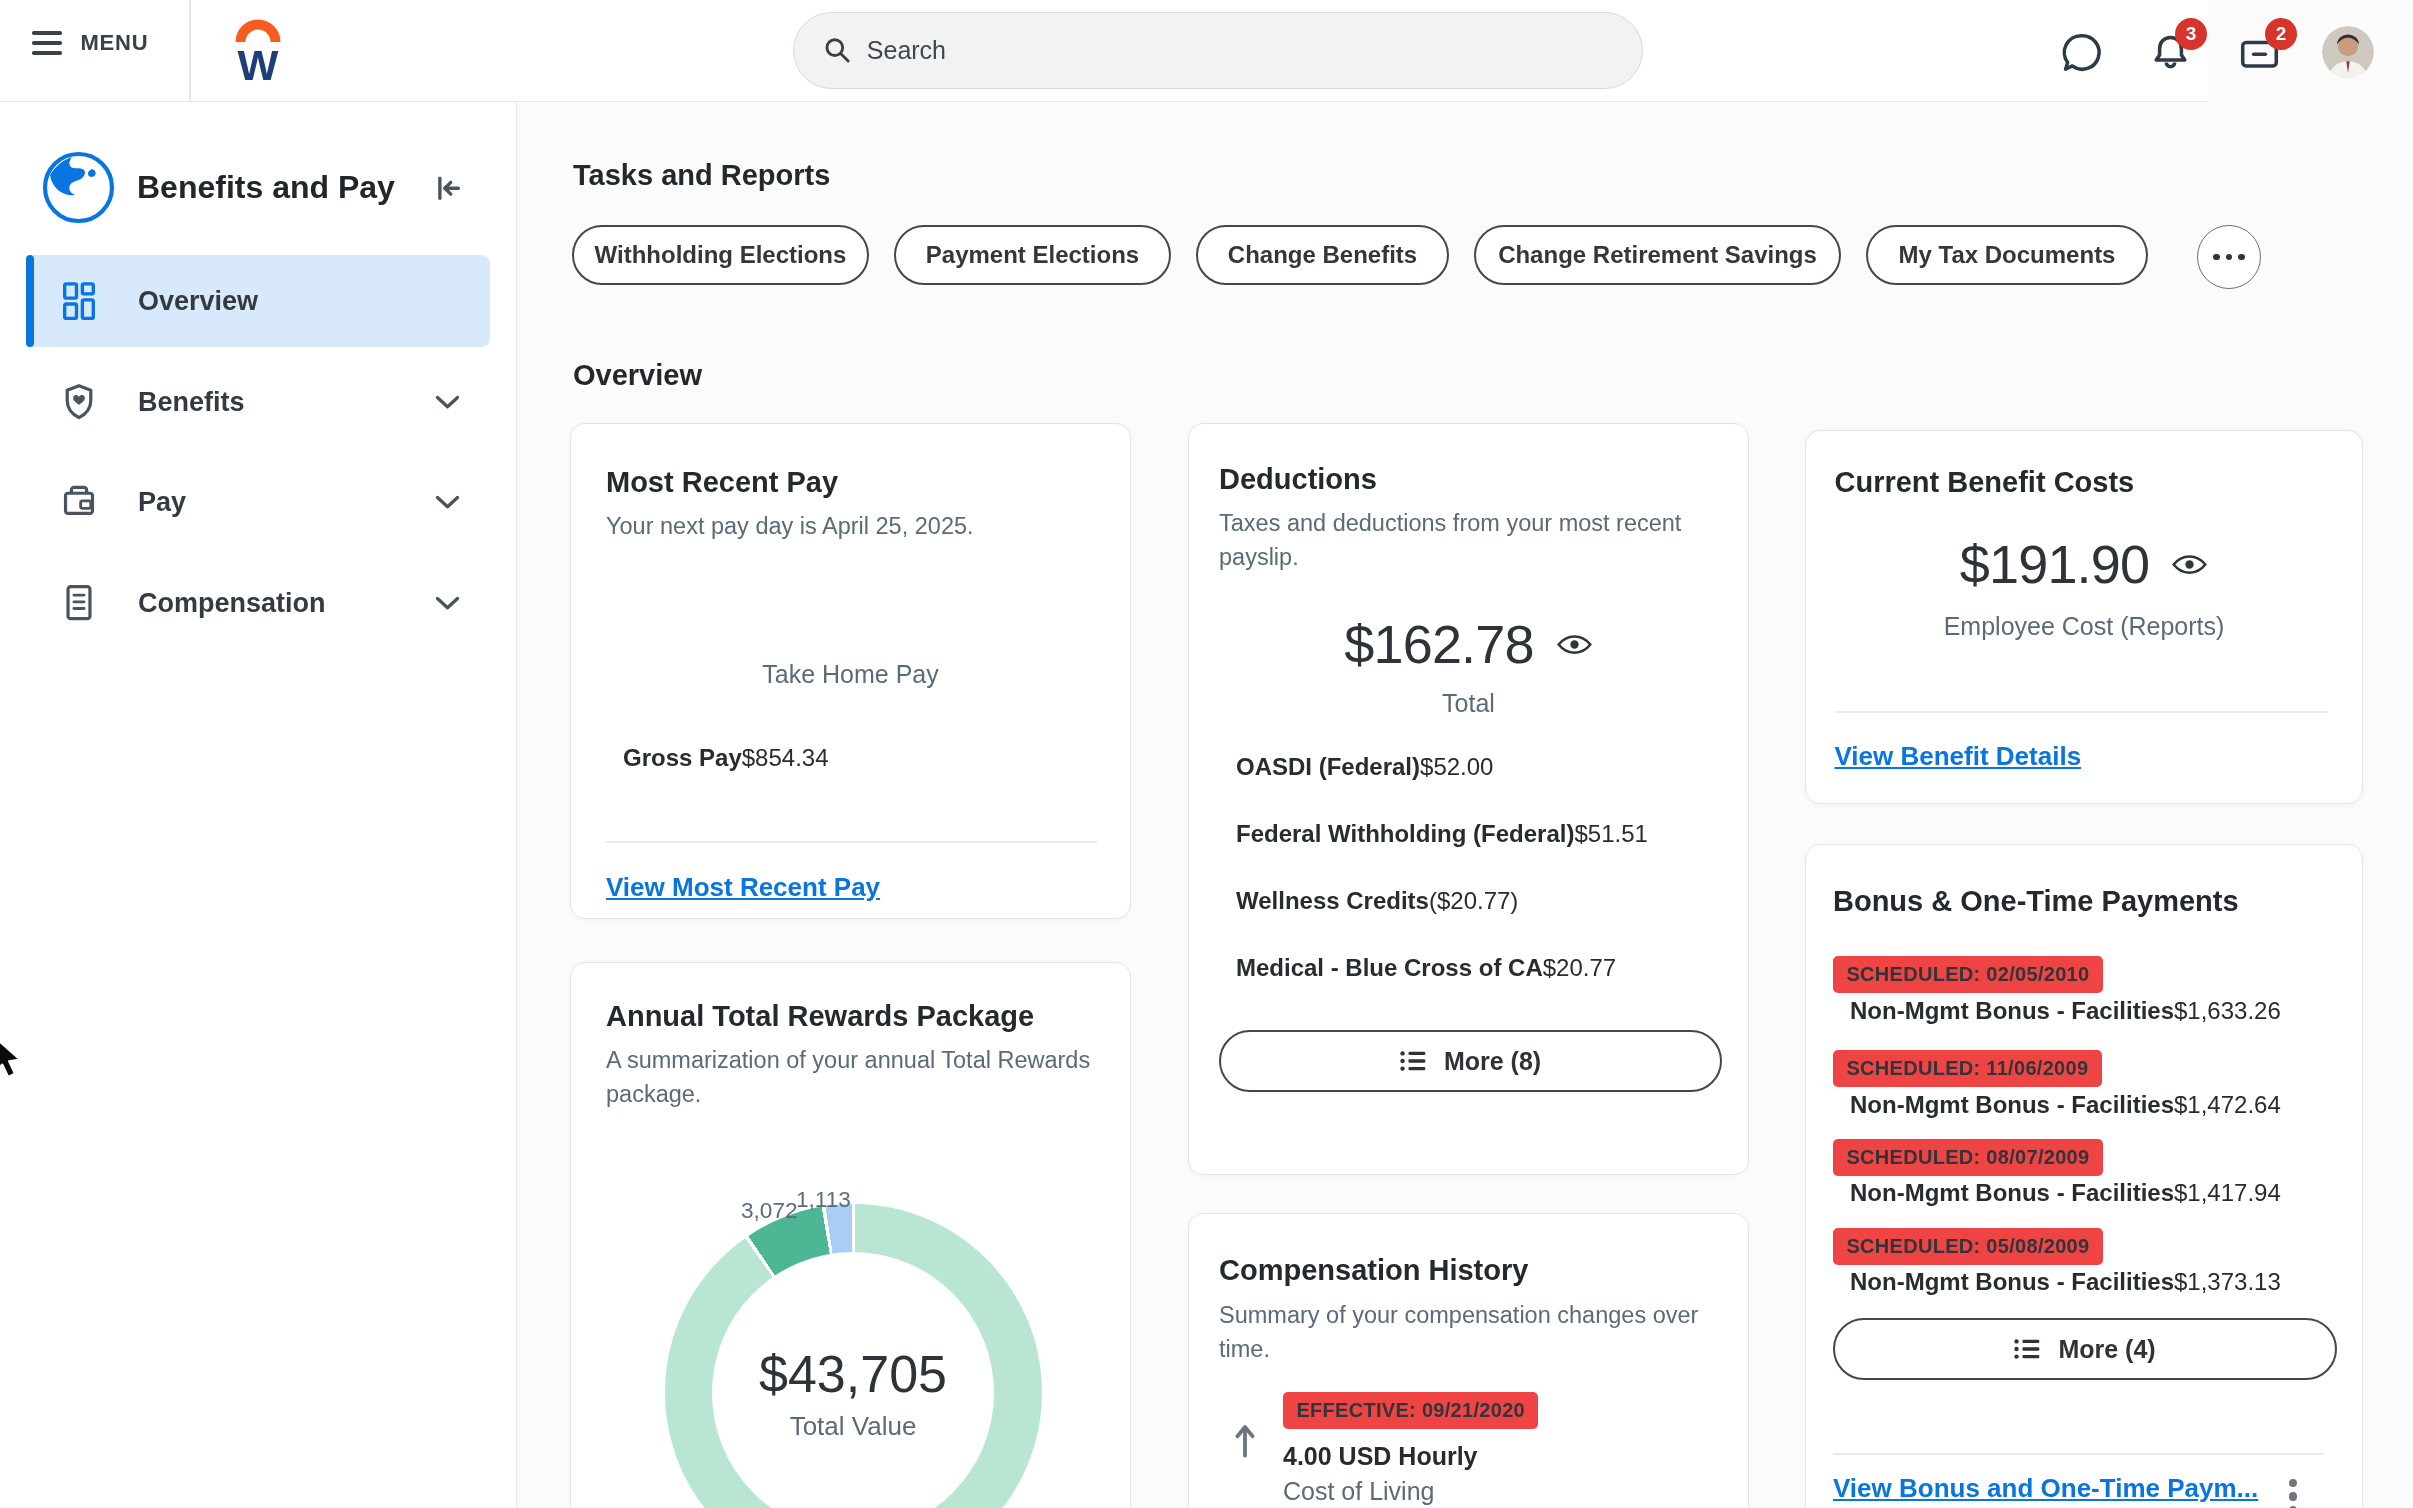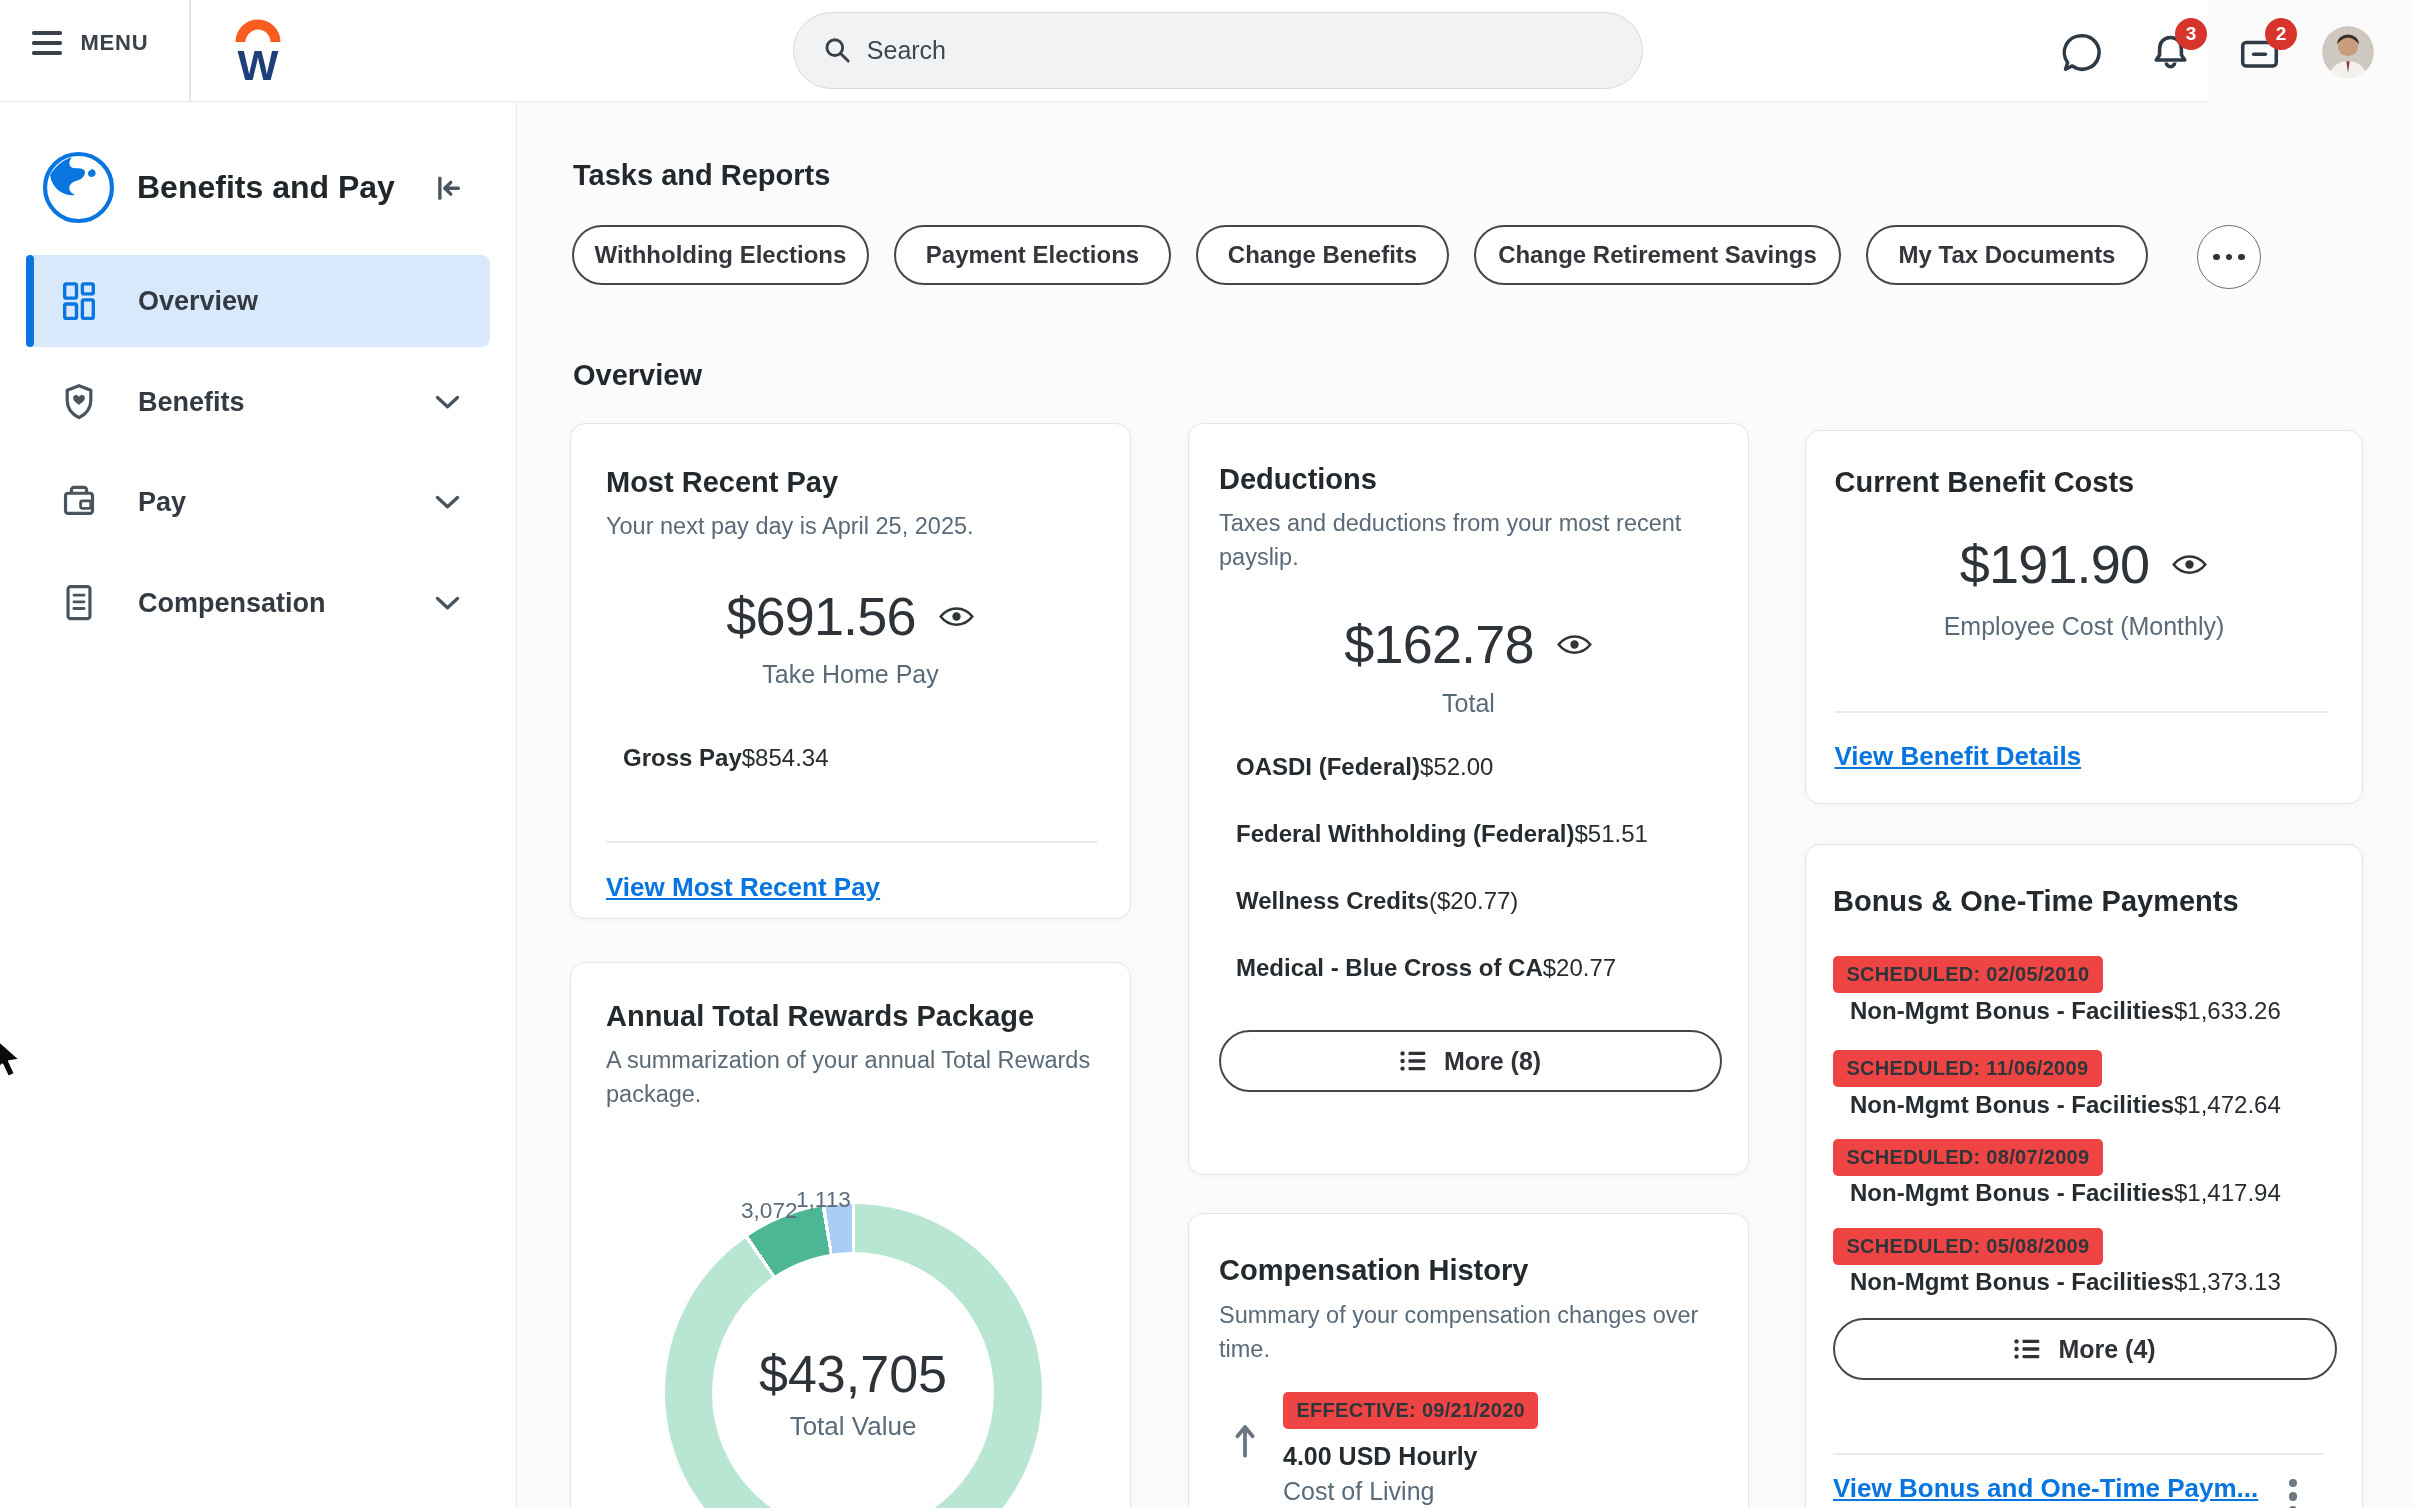--- a/index.html
+++ b/index.html
@@ -217,29 +217,20 @@
       <i></i>
       <i></i>
       <i></i>
     </div>
 
   <div class="section-h" style="left:573px; top:359px">Overview</div>
 
   <div class="card" style="left:570px; top:423px; width:561px; height:496px">
     <div class="card-title" style="left:35px; top:42px">Most Recent Pay</div>
     <div class="card-sub" style="left:35px; top:85px">Your next pay day is April 25, 2025.</div>
-    <div class="amount-row" style="top:161px">
-      <span class="amount">$691.56</span>
-      <span class="eye-btn">
-        <svg width="37" height="25" viewBox="0 0 44 30">
-            <path d="M3,15 C13,2 31,2 41,15 C31,28 13,28 3,15 Z" fill="none" stroke="#30353a" stroke-width="3"></path>
-            <circle cx="22" cy="15" r="5" fill="#30353a"></circle>
-          </svg>
-      </span>
-    </div>
     <div class="amount-label" style="top:236px">Take Home Pay</div>
     <div class="kv-row" style="left:35px; top:320px; width:491px">
       <span class="kv-label">Gross Pay</span>
       <span class="kv-value">$854.34</span>
     </div>
     <div class="divider" style="left:35px; top:417px; width:491px"></div>
     <div class="card-link" style="left:35px; top:448px">View Most Recent Pay</div>
   </div>
 
   <div class="card" style="left:570px; top:962px; width:561px; height:587px">
@@ -314,21 +305,21 @@
     <div class="card-title" style="left:28.5px; top:35px">Current Benefit Costs</div>
     <div class="amount-row" style="top:102px">
       <span class="amount">$191.90</span>
       <span class="eye-btn">
         <svg width="37" height="25" viewBox="0 0 44 30">
             <path d="M3,15 C13,2 31,2 41,15 C31,28 13,28 3,15 Z" fill="none" stroke="#30353a" stroke-width="3"></path>
             <circle cx="22" cy="15" r="5" fill="#30353a"></circle>
           </svg>
       </span>
     </div>
-    <div class="amount-label" style="top:181px">Employee Cost (Monthly)</div>
+    <div class="amount-label" style="top:181px">Employee Cost (Reports)</div>
     <div class="divider" style="left:28.5px; top:280px; width:493px"></div>
     <div class="card-link" style="left:28.5px; top:310px">View Benefit Details</div>
   </div>
 
   <div class="card" style="left:1805px; top:844px; width:558px; height:705px">
     <div class="card-title" style="left:27px; top:40px">Bonus &amp; One-Time Payments</div>
 
     <div class="sched-badge" style="left:27px; top:111px">SCHEDULED: 02/05/2010</div>
     <div class="kv-row" style="left:27px; top:152px; width:501px">
       <span class="kv-label">Non-Mgmt Bonus - Facilities</span>

